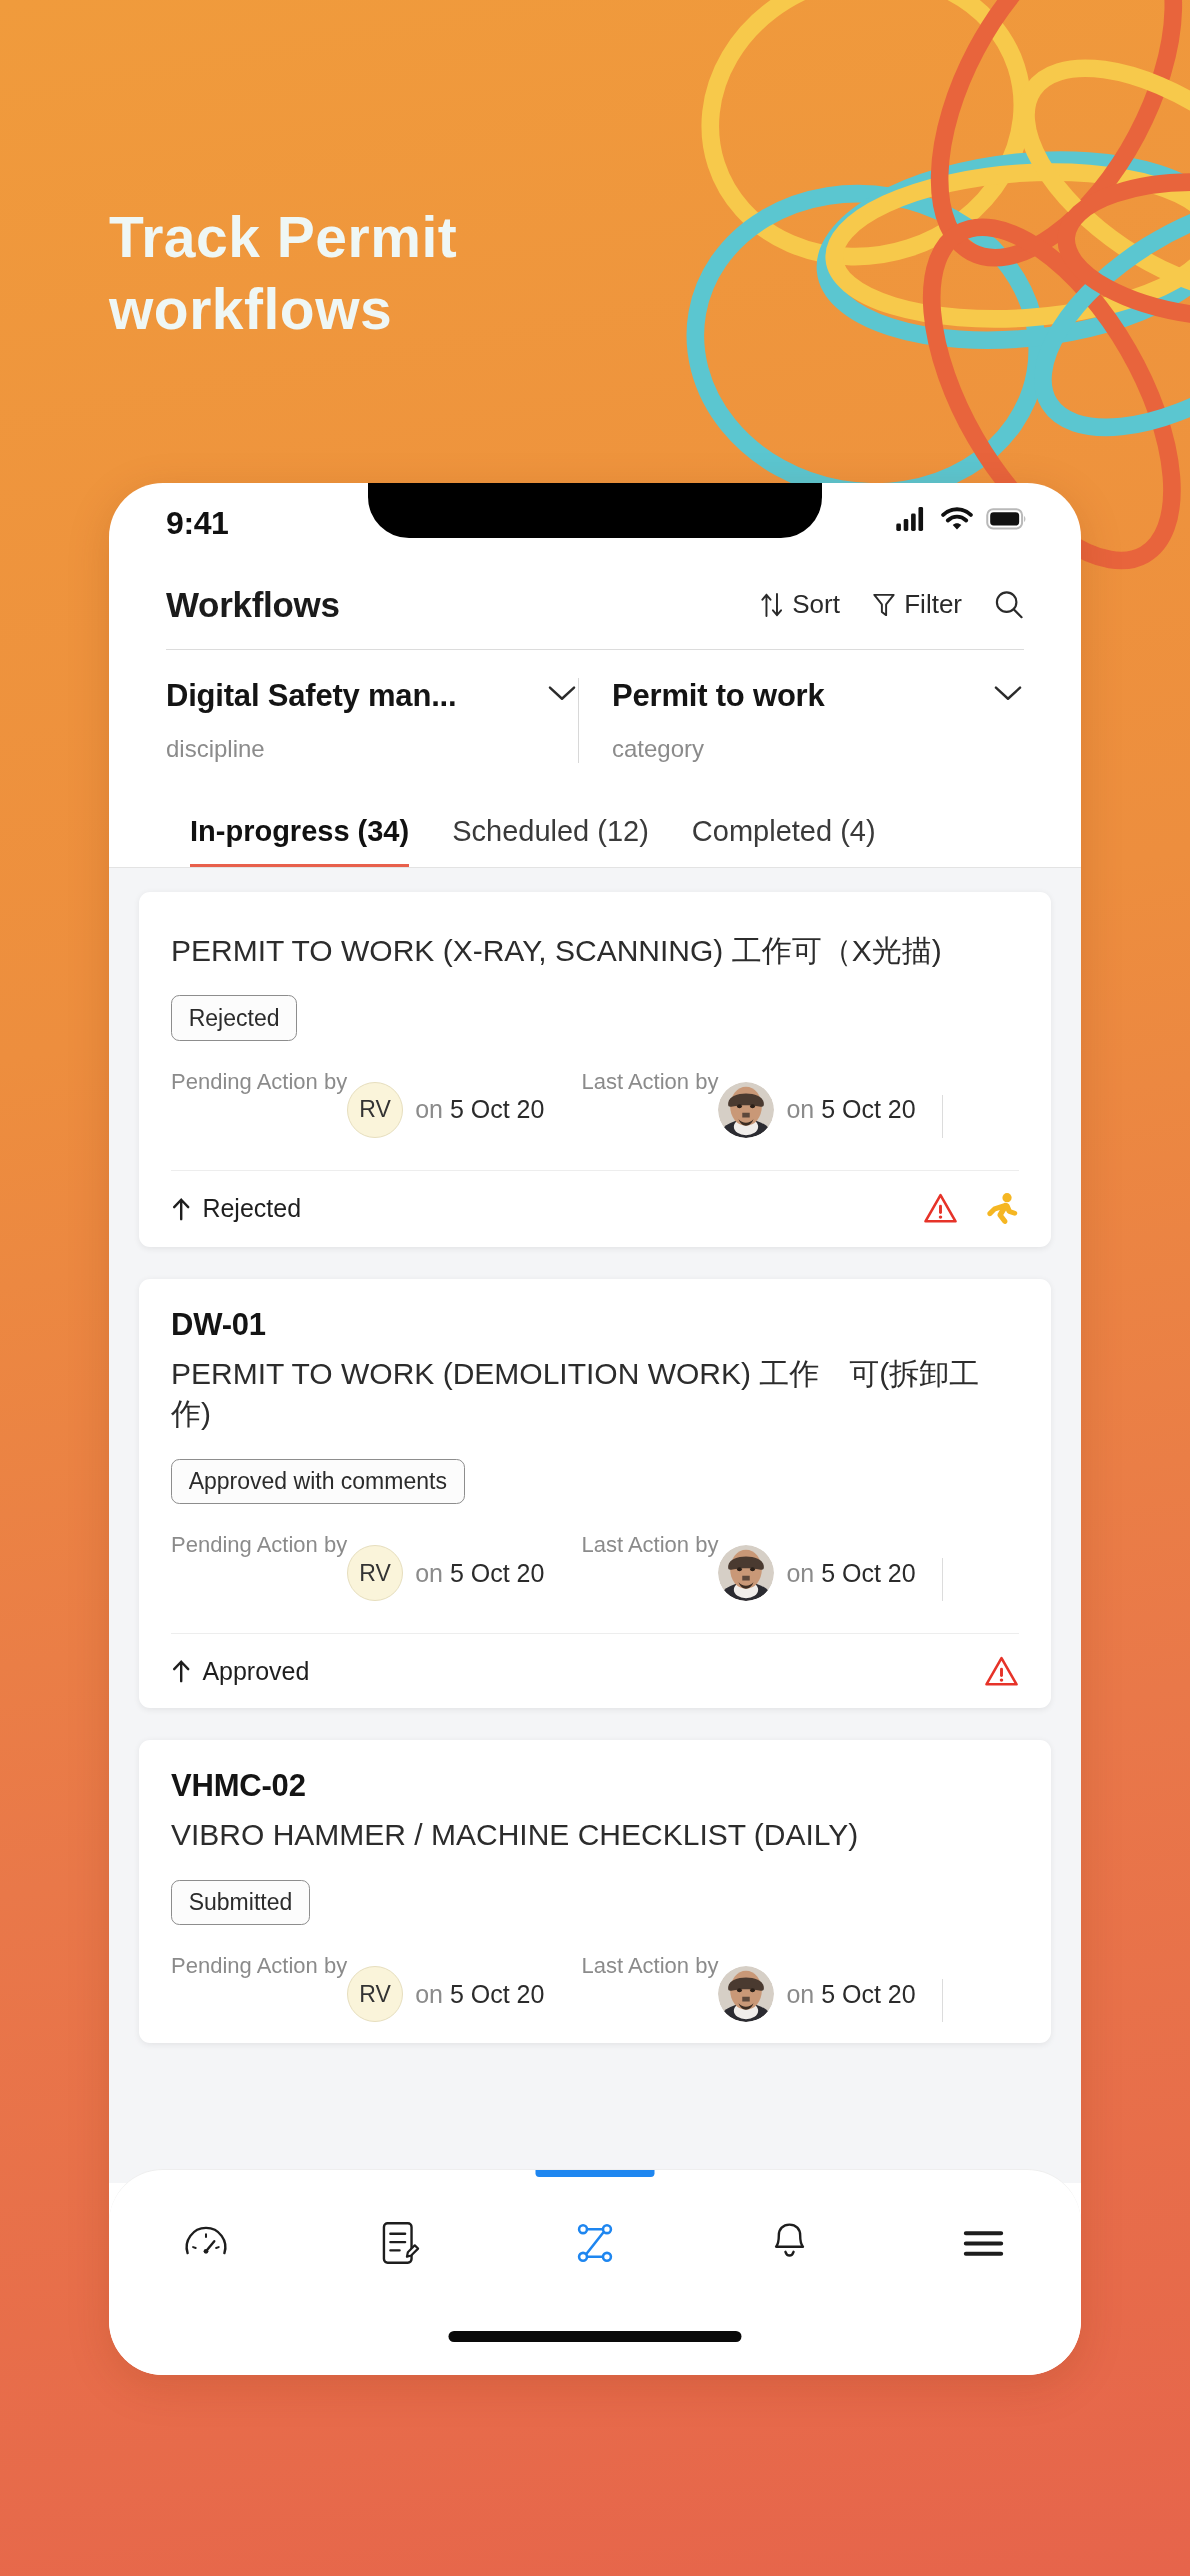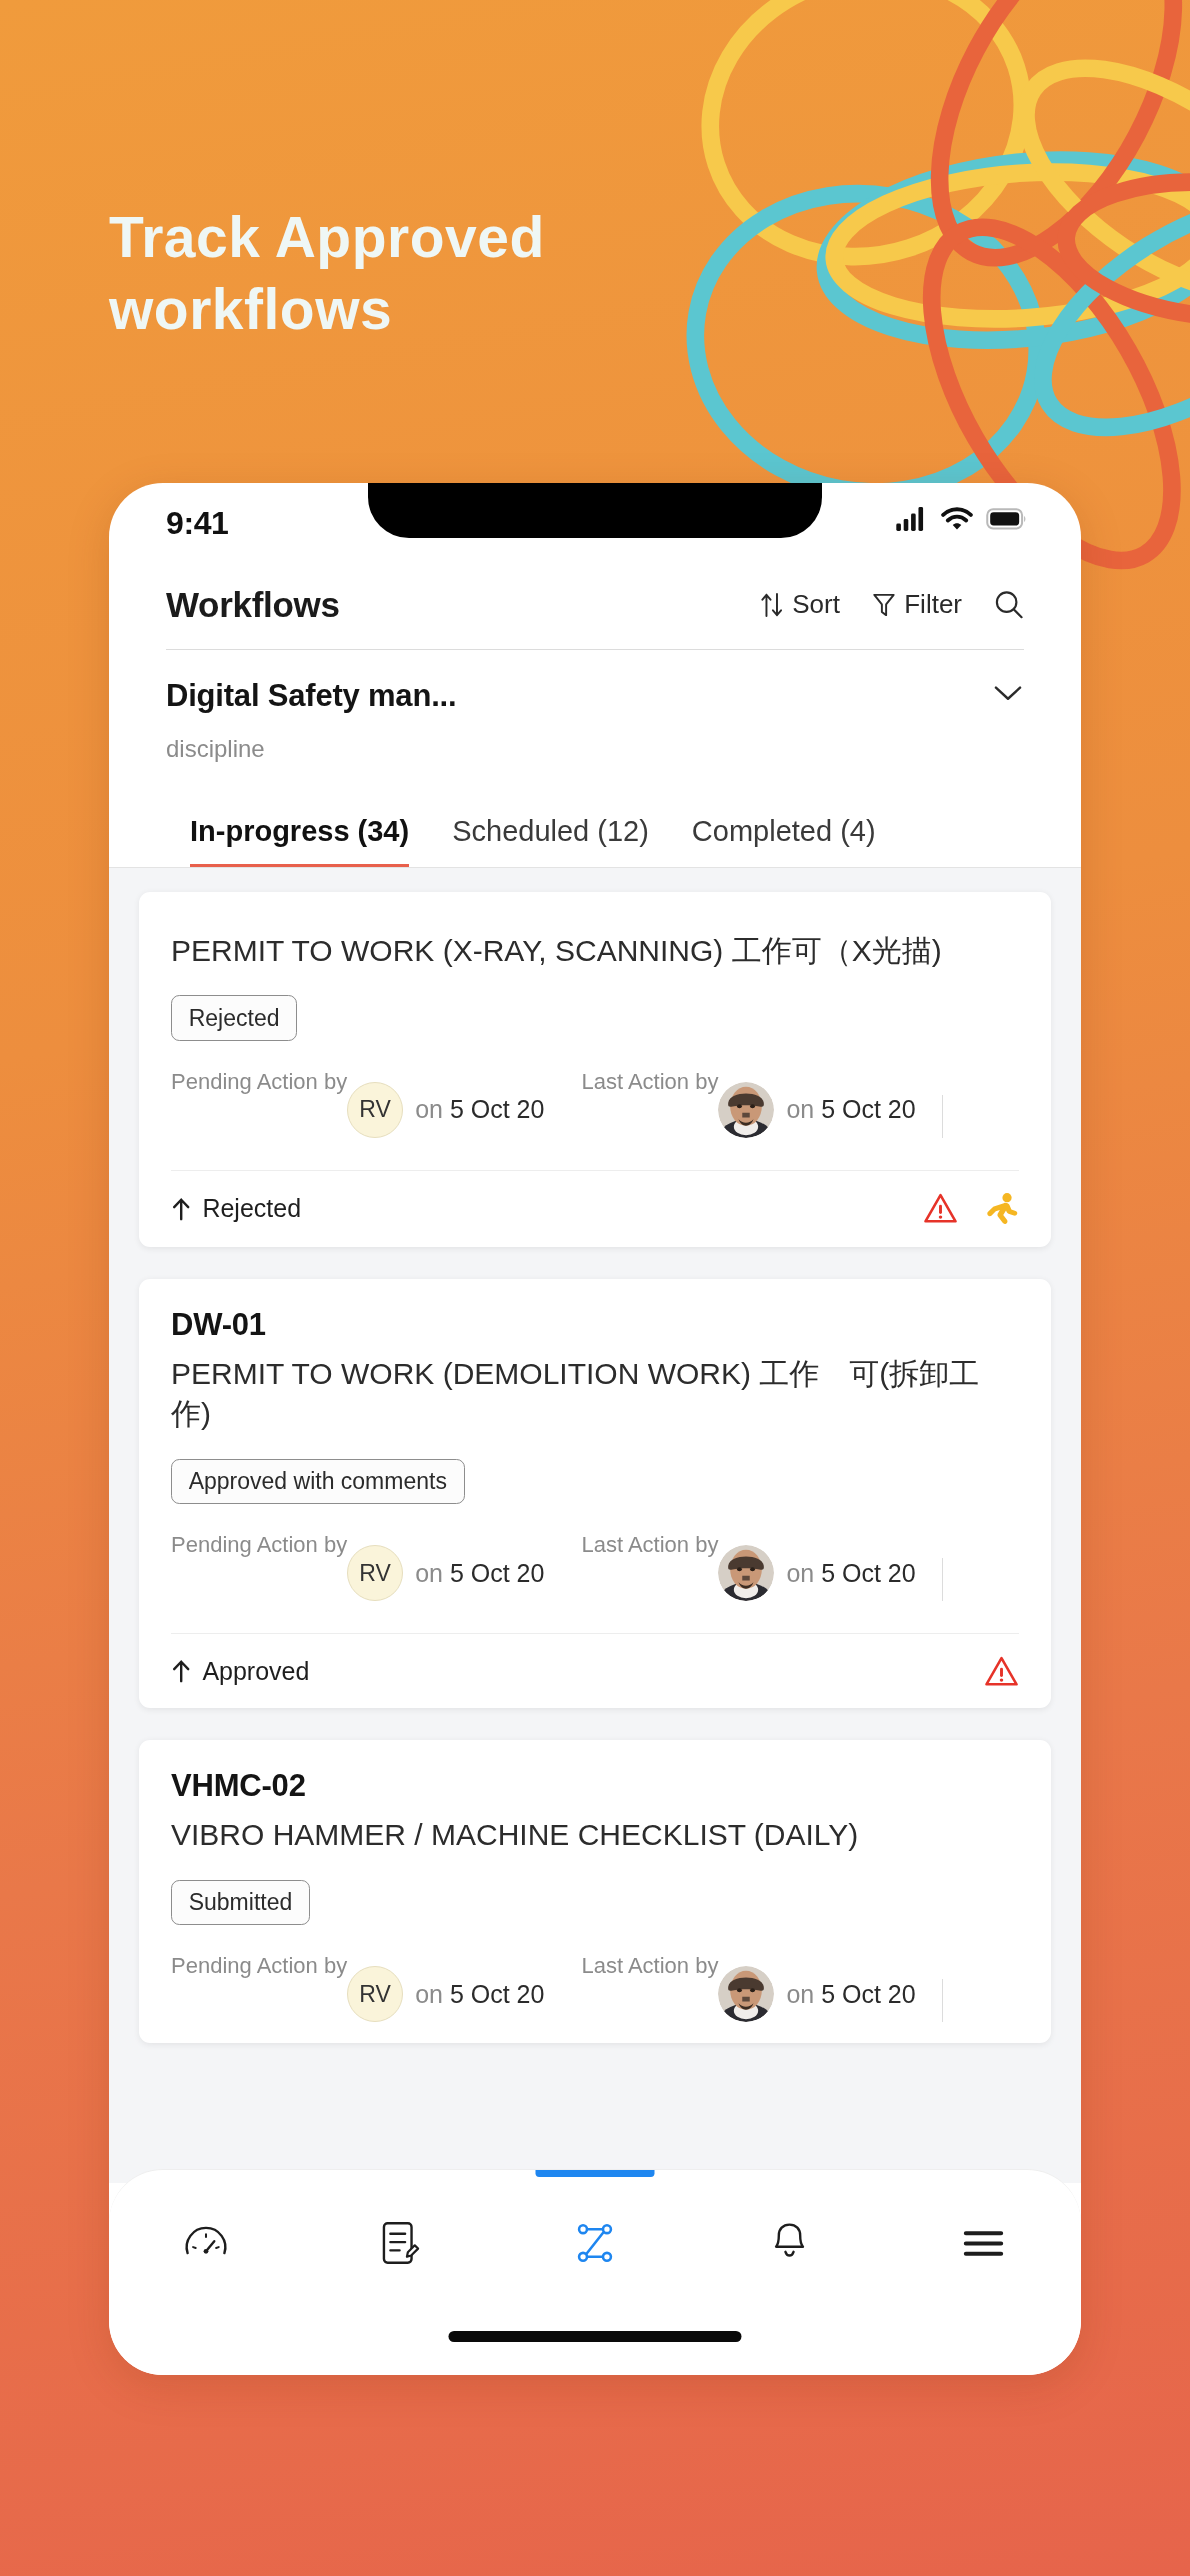--- a/index.html
+++ b/index.html
@@ -127,21 +127,21 @@
     <ellipse cx="470" cy="325" rx="205" ry="78" stroke="#F7C94B" stroke-width="19" transform="rotate(-4 470 325)"></ellipse>
     <ellipse cx="505" cy="160" rx="98" ry="195" stroke="#E8643C" stroke-width="19" transform="rotate(28 505 160)"></ellipse>
     <ellipse cx="500" cy="485" rx="95" ry="200" stroke="#E8643C" stroke-width="19" transform="rotate(-30 500 485)"></ellipse>
     <ellipse cx="625" cy="255" rx="175" ry="86" stroke="#F7C94B" stroke-width="19" transform="rotate(34 625 255)"></ellipse>
     <ellipse cx="650" cy="400" rx="180" ry="88" stroke="#5BC6D0" stroke-width="19" transform="rotate(-32 650 400)"></ellipse>
     <ellipse cx="680" cy="330" rx="165" ry="72" stroke="#E8643C" stroke-width="19" transform="rotate(5 680 330)"></ellipse>
   </g>
 </svg>
 
 <div id="promo">
-  <div class="line">Track Approved</div>
+  <div class="line">Track Permit</div>
   <div class="line">workflows</div>
 </div>
 
 <div id="phone">
 
   <div id="status-bar">
     <div id="notch"></div>
     <div id="clock">9:41</div>
     <div id="status-icons">
       <svg width="32" height="24" viewBox="0 0 34 26">
@@ -192,20 +192,29 @@
   <div id="filters">
     <div class="filter-col">
       <div>
         <div class="filter-val">Digital Safety man...</div>
         <div class="filter-lbl">discipline</div>
       </div>
       <svg class="chev" width="32" height="20.4" viewBox="0 0 34 22">
         <path d="M4 5l13 12L30 5" stroke="#2b2b2b" stroke-width="2.6" fill="none" stroke-linecap="round" stroke-linejoin="round"></path>
       </svg>
     </div>
+    <div class="filter-col second">
+      <div>
+        <div class="filter-val">Permit to work</div>
+        <div class="filter-lbl">category</div>
+      </div>
+      <svg class="chev" width="32" height="20.4" viewBox="0 0 34 22">
+        <path d="M4 5l13 12L30 5" stroke="#2b2b2b" stroke-width="2.6" fill="none" stroke-linecap="round" stroke-linejoin="round"></path>
+      </svg>
+    </div>
   </div>
 
   <div id="tabs">
     <div class="tab active">In-progress (34)</div>
     <div class="tab">Scheduled (12)</div>
     <div class="tab">Completed (4)</div>
   </div>
   <div id="tabs-rule"></div>
 
   <div id="list">

